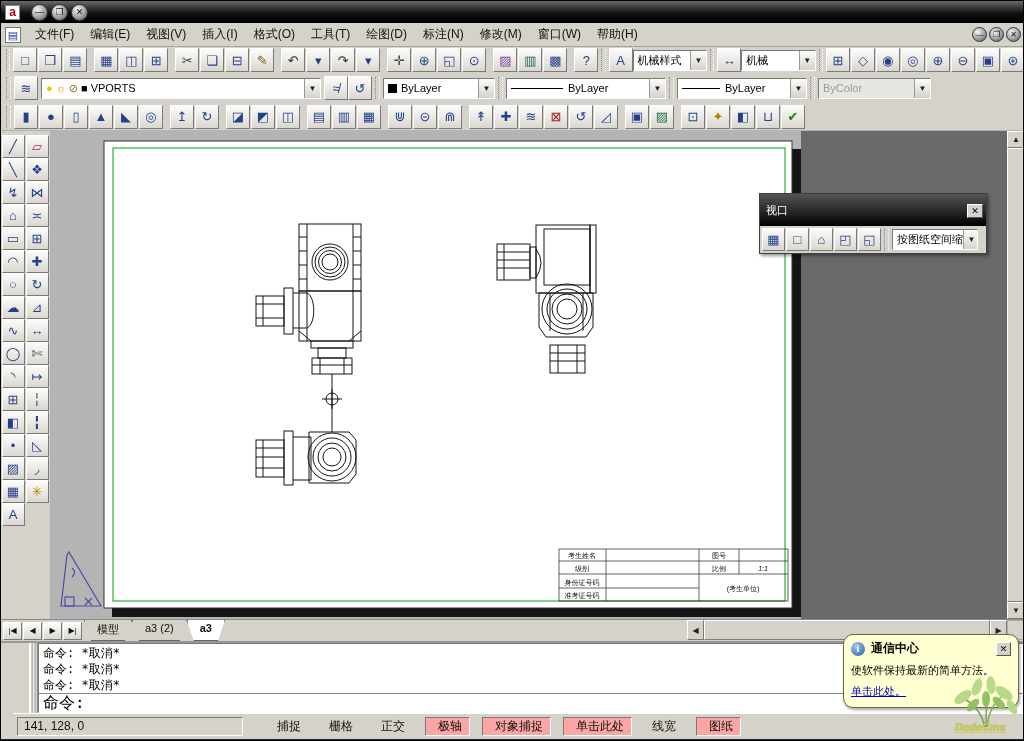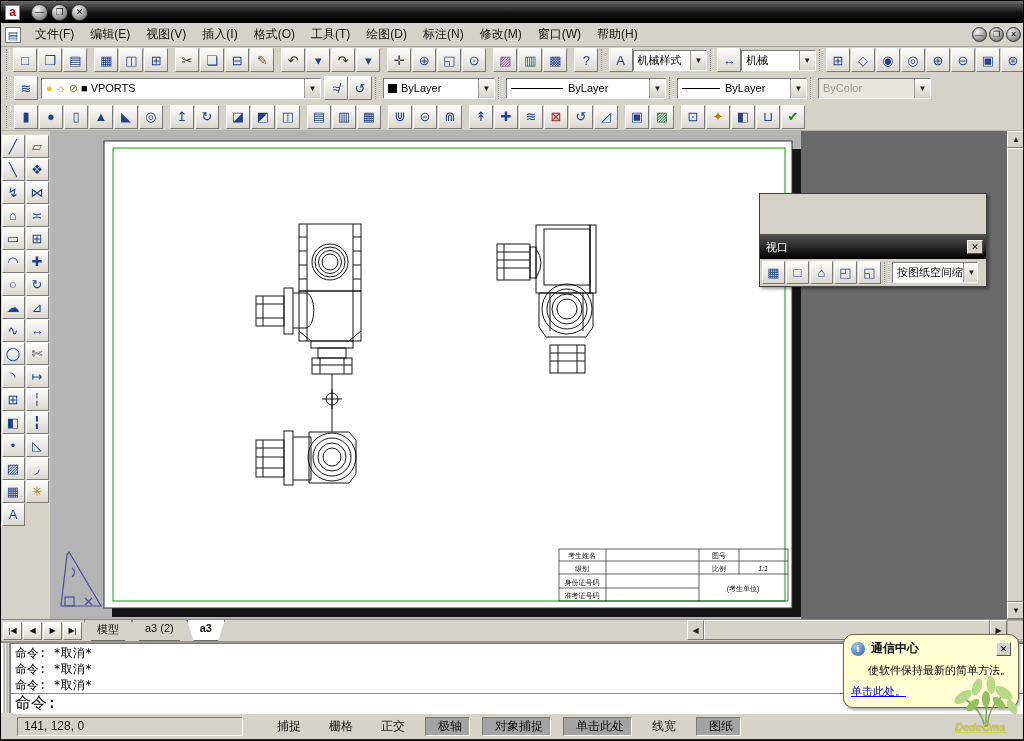--- a/index.html
+++ b/index.html
@@ -35,61 +35,61 @@
   .ltline.thin{width:38px;}
   
   .side{position:absolute;left:0;top:130px;width:49px;height:488px;background:#d5d2ca;display:flex;}
   .vcol{display:flex;flex-direction:column;width:24px;padding-top:4px;align-items:center;}
   .vcol .tbtn{width:23px;height:23px;}
   
   .canvas{position:absolute;left:49px;top:130px;width:957px;height:488px;background:#b4b4b4;overflow:hidden;}
   .canvas svg{display:block;}
   
   .vptb{position:absolute;left:709px;top:62px;width:228px;background:#d5d2ca;border:1px solid #404040;box-shadow:2px 2px 3px rgba(0,0,0,.4);}
-  .vptb-title{height:25px;background:linear-gradient(180deg,#555,#000);color:#fff;font-size:11px;display:flex;align-items:center;padding:1px 3px 0 6px;margin-top:40px;}
+  .vptb-title{height:32px;background:linear-gradient(180deg,#555,#000);color:#fff;font-size:11px;display:flex;align-items:center;padding:1px 3px 0 6px;}
   .vptb-close{margin-left:auto;width:16px;height:14px;background:#d5d2ca;border:1px solid;border-color:#fff #555 #555 #fff;font-size:9px;line-height:12px;text-align:center;color:#000;cursor:pointer;}
   .vptb-body{display:flex;align-items:center;padding:2px;}
   .vptb .tbtn{width:23px;height:23px;}
   .vptb .combo{width:86px;height:21px;font-size:11px;}
   
   .vscroll{position:absolute;left:1006px;top:130px;width:18px;height:488px;background:#e8e6e0;display:flex;flex-direction:column;}
   .sbtn3d{flex:0 0 17px;background:#d5d2ca;border:1px solid;border-color:#fff #7a7a7a #7a7a7a #fff;font-size:8px;color:#222;display:flex;align-items:center;justify-content:center;cursor:pointer;}
   .vthumb{flex:1;background:#d5d2ca;border:1px solid;border-color:#fff #7a7a7a #7a7a7a #fff;margin:0;cursor:grab;}
   
   .tabrow{position:absolute;left:0;top:618px;width:1024px;height:22px;background:#d5d2ca;display:flex;align-items:stretch;border-top:1px solid #8a8a8a;}
   .tabnav{display:flex;align-items:center;gap:1px;padding:1px 2px;}
   .tabnav .tbtn{width:19px;height:18px;}
   .tabnav .glyph{font-size:8px;color:#111;}
   .tab{font-size:11px;padding:2px 12px 3px;border:1px solid #666;border-top:none;background:#d5d2ca;clip-path:polygon(0 0,100% 0,calc(100% - 7px) 100%,7px 100%);cursor:pointer;color:#111;}
   .tab.active{background:#fff;font-weight:bold;}
   .hscroll{position:absolute;left:686px;top:619px;width:320px;height:20px;display:flex;}
   .hscroll .sbtn3d{flex:0 0 17px;}
   .hthumb{flex:1;background:#d5d2ca;border:1px solid;border-color:#fff #7a7a7a #7a7a7a #fff;cursor:grab;}
   .corner{position:absolute;left:1006px;top:619px;width:18px;height:20px;background:#d5d2ca;border:1px solid #b0ada5;}
   
-  .cmd{position:absolute;left:0;top:640px;width:1024px;height:72px;background:#d5d2ca;border-top:2px solid #9a978f;display:flex;}
+  .cmd{position:absolute;left:0;top:640px;width:1024px;height:72px;background:#d5d2ca;border-top:2px solid #9a978f;display:flex;padding-left:28px;}
   .cmd-grip{width:9px;border-right:1px solid #8a8a8a;background:linear-gradient(90deg,#fff 2px,#9a9a9a 3px,#d5d2ca 4px,#fff 5px,#9a9a9a 6px,#d5d2ca 7px);cursor:move;}
   .cmd-main{flex:1;display:flex;flex-direction:column;border:1px solid;border-color:#7a7a7a #fff #fff #7a7a7a;background:#fff;}
   .cmd-hist{flex:1;padding:1px 4px;overflow:hidden;border-bottom:1px solid #8a8a8a;}
   .cmd-line{font-family:"DejaVu Sans Mono",monospace;font-size:12px;color:#000;line-height:16px;white-space:pre;}
   .cmd-prompt{padding:1px 4px;font-family:"DejaVu Sans Mono",monospace;font-size:16px;line-height:16px;color:#000;}
   
   .statusbar{position:absolute;left:12px;top:712px;width:1024px;height:26px;background:#d5d2ca;border-top:1px solid #fff;display:flex;align-items:center;padding:0 4px;}
   .coords{width:226px;height:19px;border:1px solid;border-color:#7a7a7a #fff #fff #7a7a7a;font-size:12px;padding:1px 6px;color:#111;background:#d5d2ca;}
   .sbtns{display:flex;gap:12px;margin-left:26px;}
   .sbtn{font-size:12px;padding:1px 7px;height:19px;background:#d5d2ca;border:1px solid transparent;color:#111;cursor:pointer;line-height:15px;}
-  .sbtn.on{border-color:#7a7a7a #fff #fff #7a7a7a;background:#a3a3a3;padding-left:12px;}
+  .sbtn.on{border-color:#7a7a7a #fff #fff #7a7a7a;background:#fca5a5;padding-left:12px;}
   .bottomedge{position:absolute;left:0;top:738px;width:1024px;height:3px;background:#6a6a6a;border-top:1px solid #2a2a2a;}
   
   .balloon{position:absolute;left:842px;top:633px;width:176px;height:74px;background:#ffffd2;border:1px solid #6a6a50;border-radius:10px;box-shadow:1px 2px 3px rgba(0,0,0,.35);padding:5px 7px;z-index:40;}
   .balloon-title{display:flex;align-items:center;}
   .info-icon{width:14px;height:14px;border-radius:50%;background:radial-gradient(circle at 35% 30%,#9fc4ef,#2a5fa8);color:#fff;font-size:10px;font-weight:bold;line-height:14px;text-align:center;margin-right:6px;font-family:"Liberation Serif",serif;}
   .balloon-title-text{font-size:12px;font-weight:bold;color:#000;}
   .balloon-close{margin-left:auto;width:15px;height:14px;background:#d5d2ca;border:1px solid;border-color:#fff #555 #555 #fff;font-size:9px;line-height:12px;text-align:center;cursor:pointer;}
-  .balloon-body{font-size:11px;color:#000;margin-top:6px;white-space:nowrap;overflow:hidden;text-align:right;}
+  .balloon-body{font-size:11px;color:#000;margin-top:6px;white-space:nowrap;overflow:hidden;}
   .balloon-link{font-size:11px;color:#0000cc;text-decoration:underline;margin-top:6px;cursor:pointer;display:inline-block;}
   
   .watermark{position:absolute;left:946px;top:674px;width:78px;height:66px;z-index:50;pointer-events:none;}
   .wm-text{position:absolute;left:8px;top:46px;font-size:11px;font-style:italic;font-weight:bold;color:#cfd24a;opacity:.95;text-shadow:0 0 1px #8a8a30;text-decoration:underline;}
 </style>
 </head>
 <body>
 
 <div class="screen">
 

